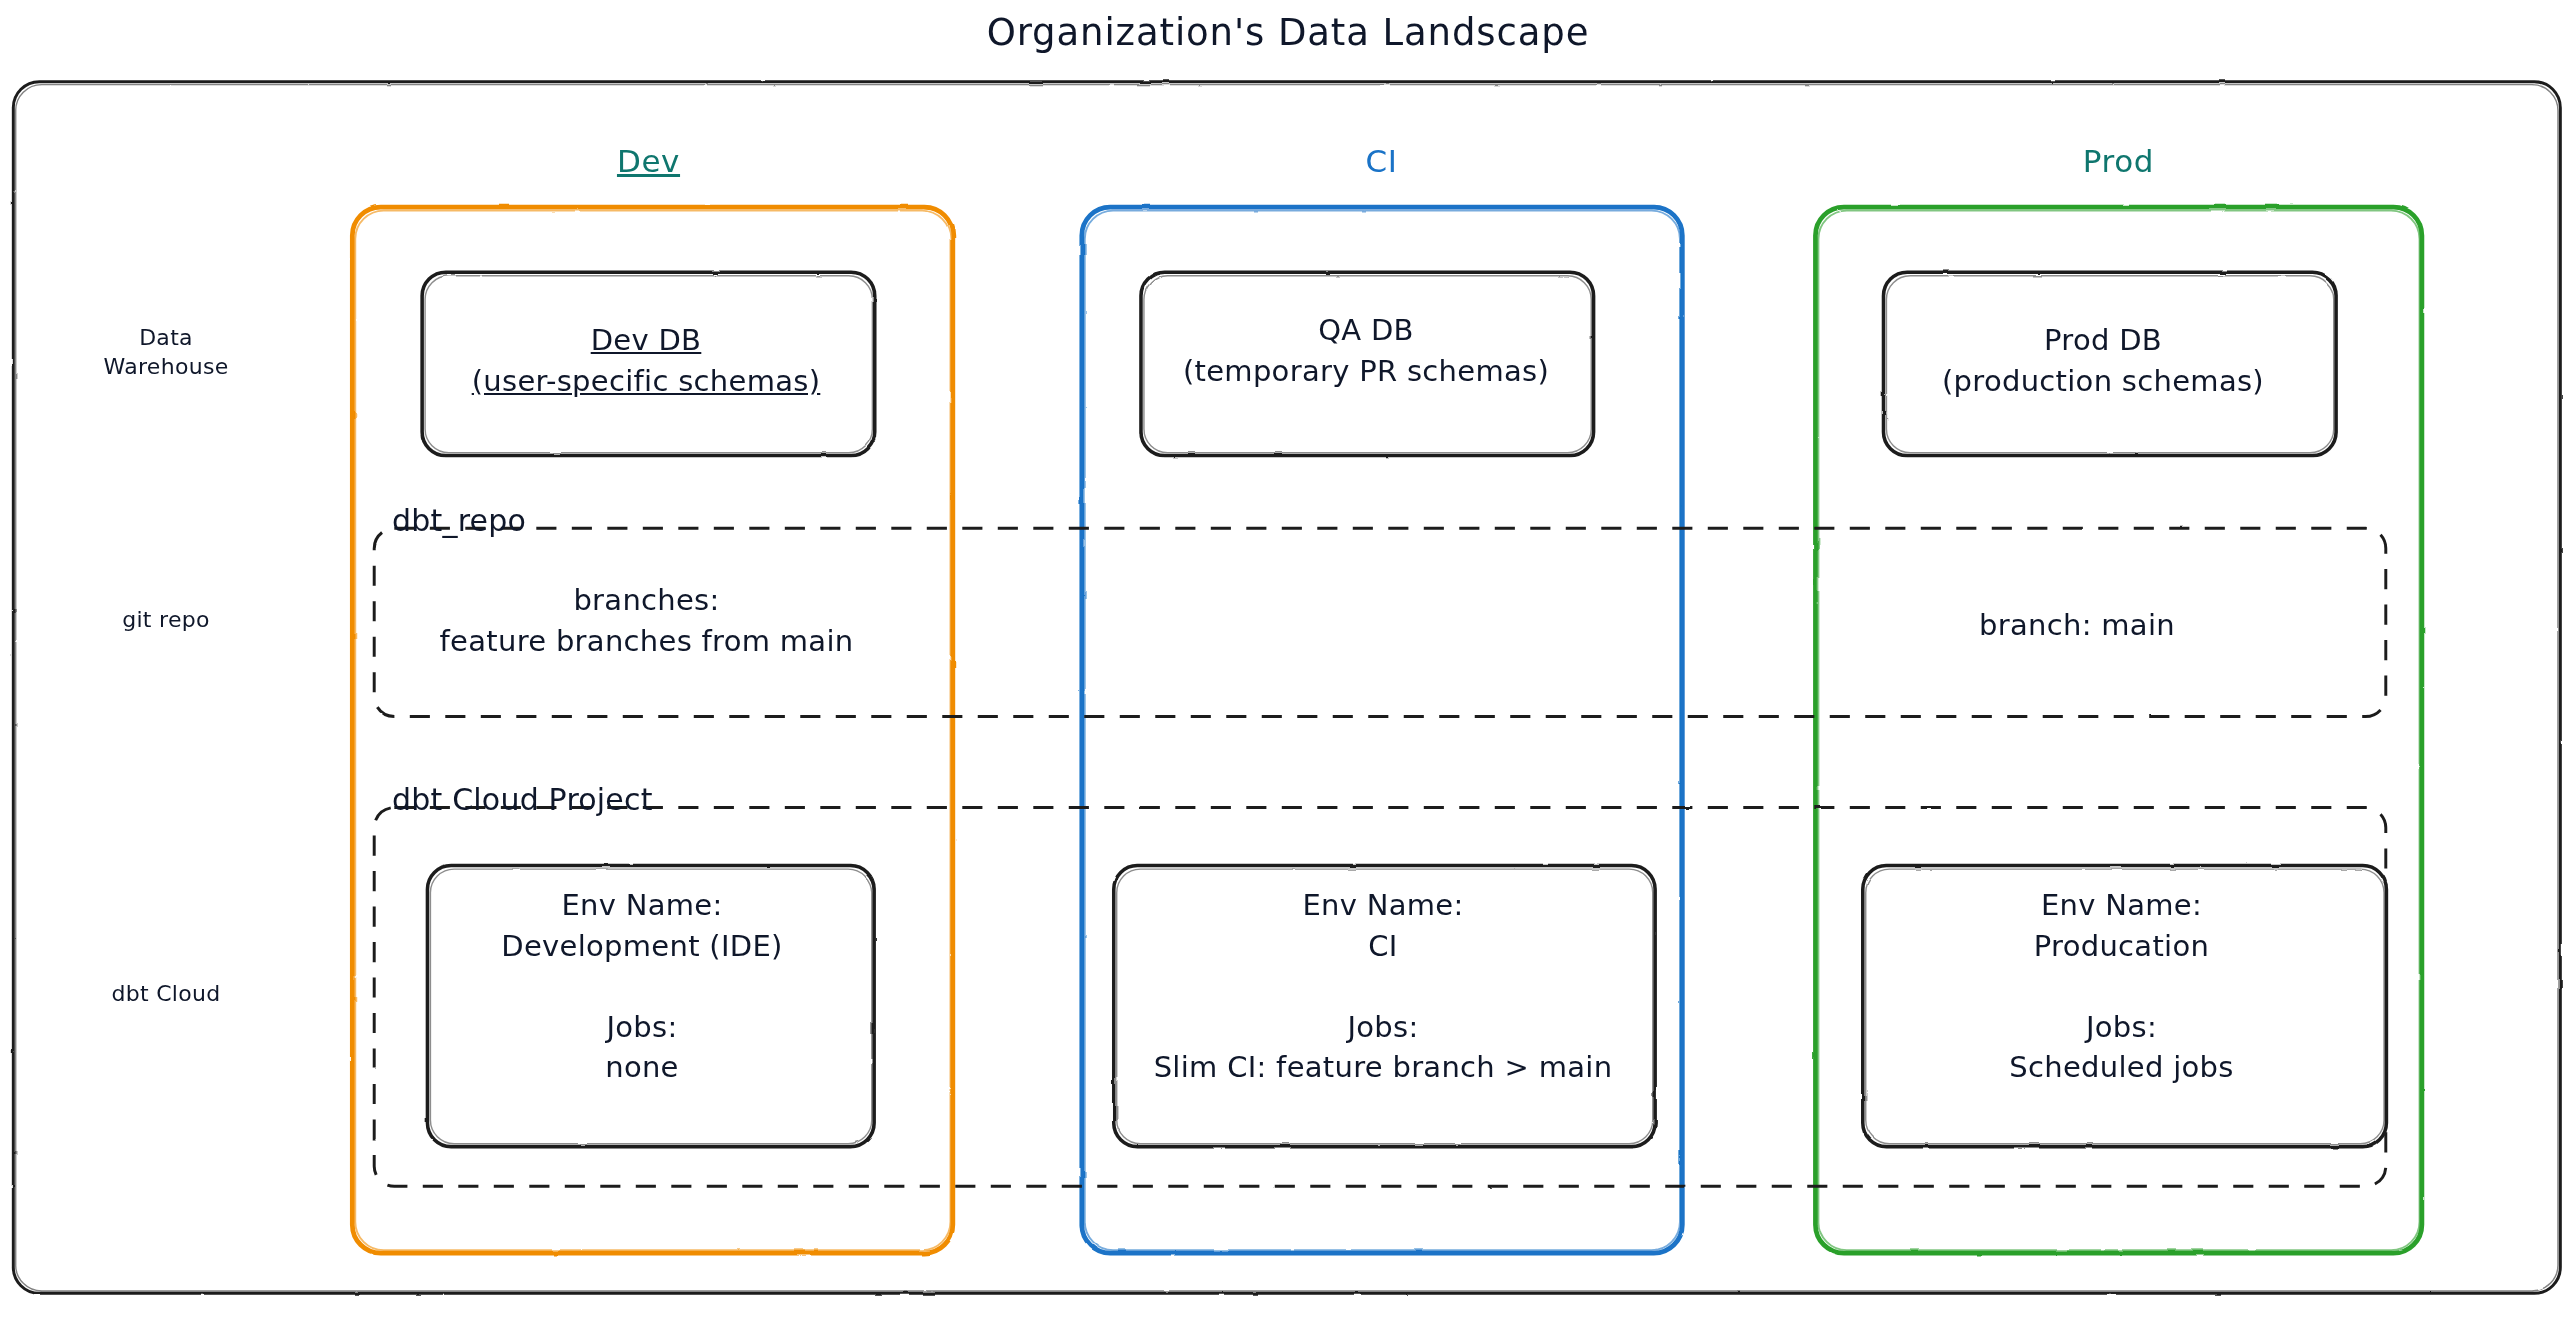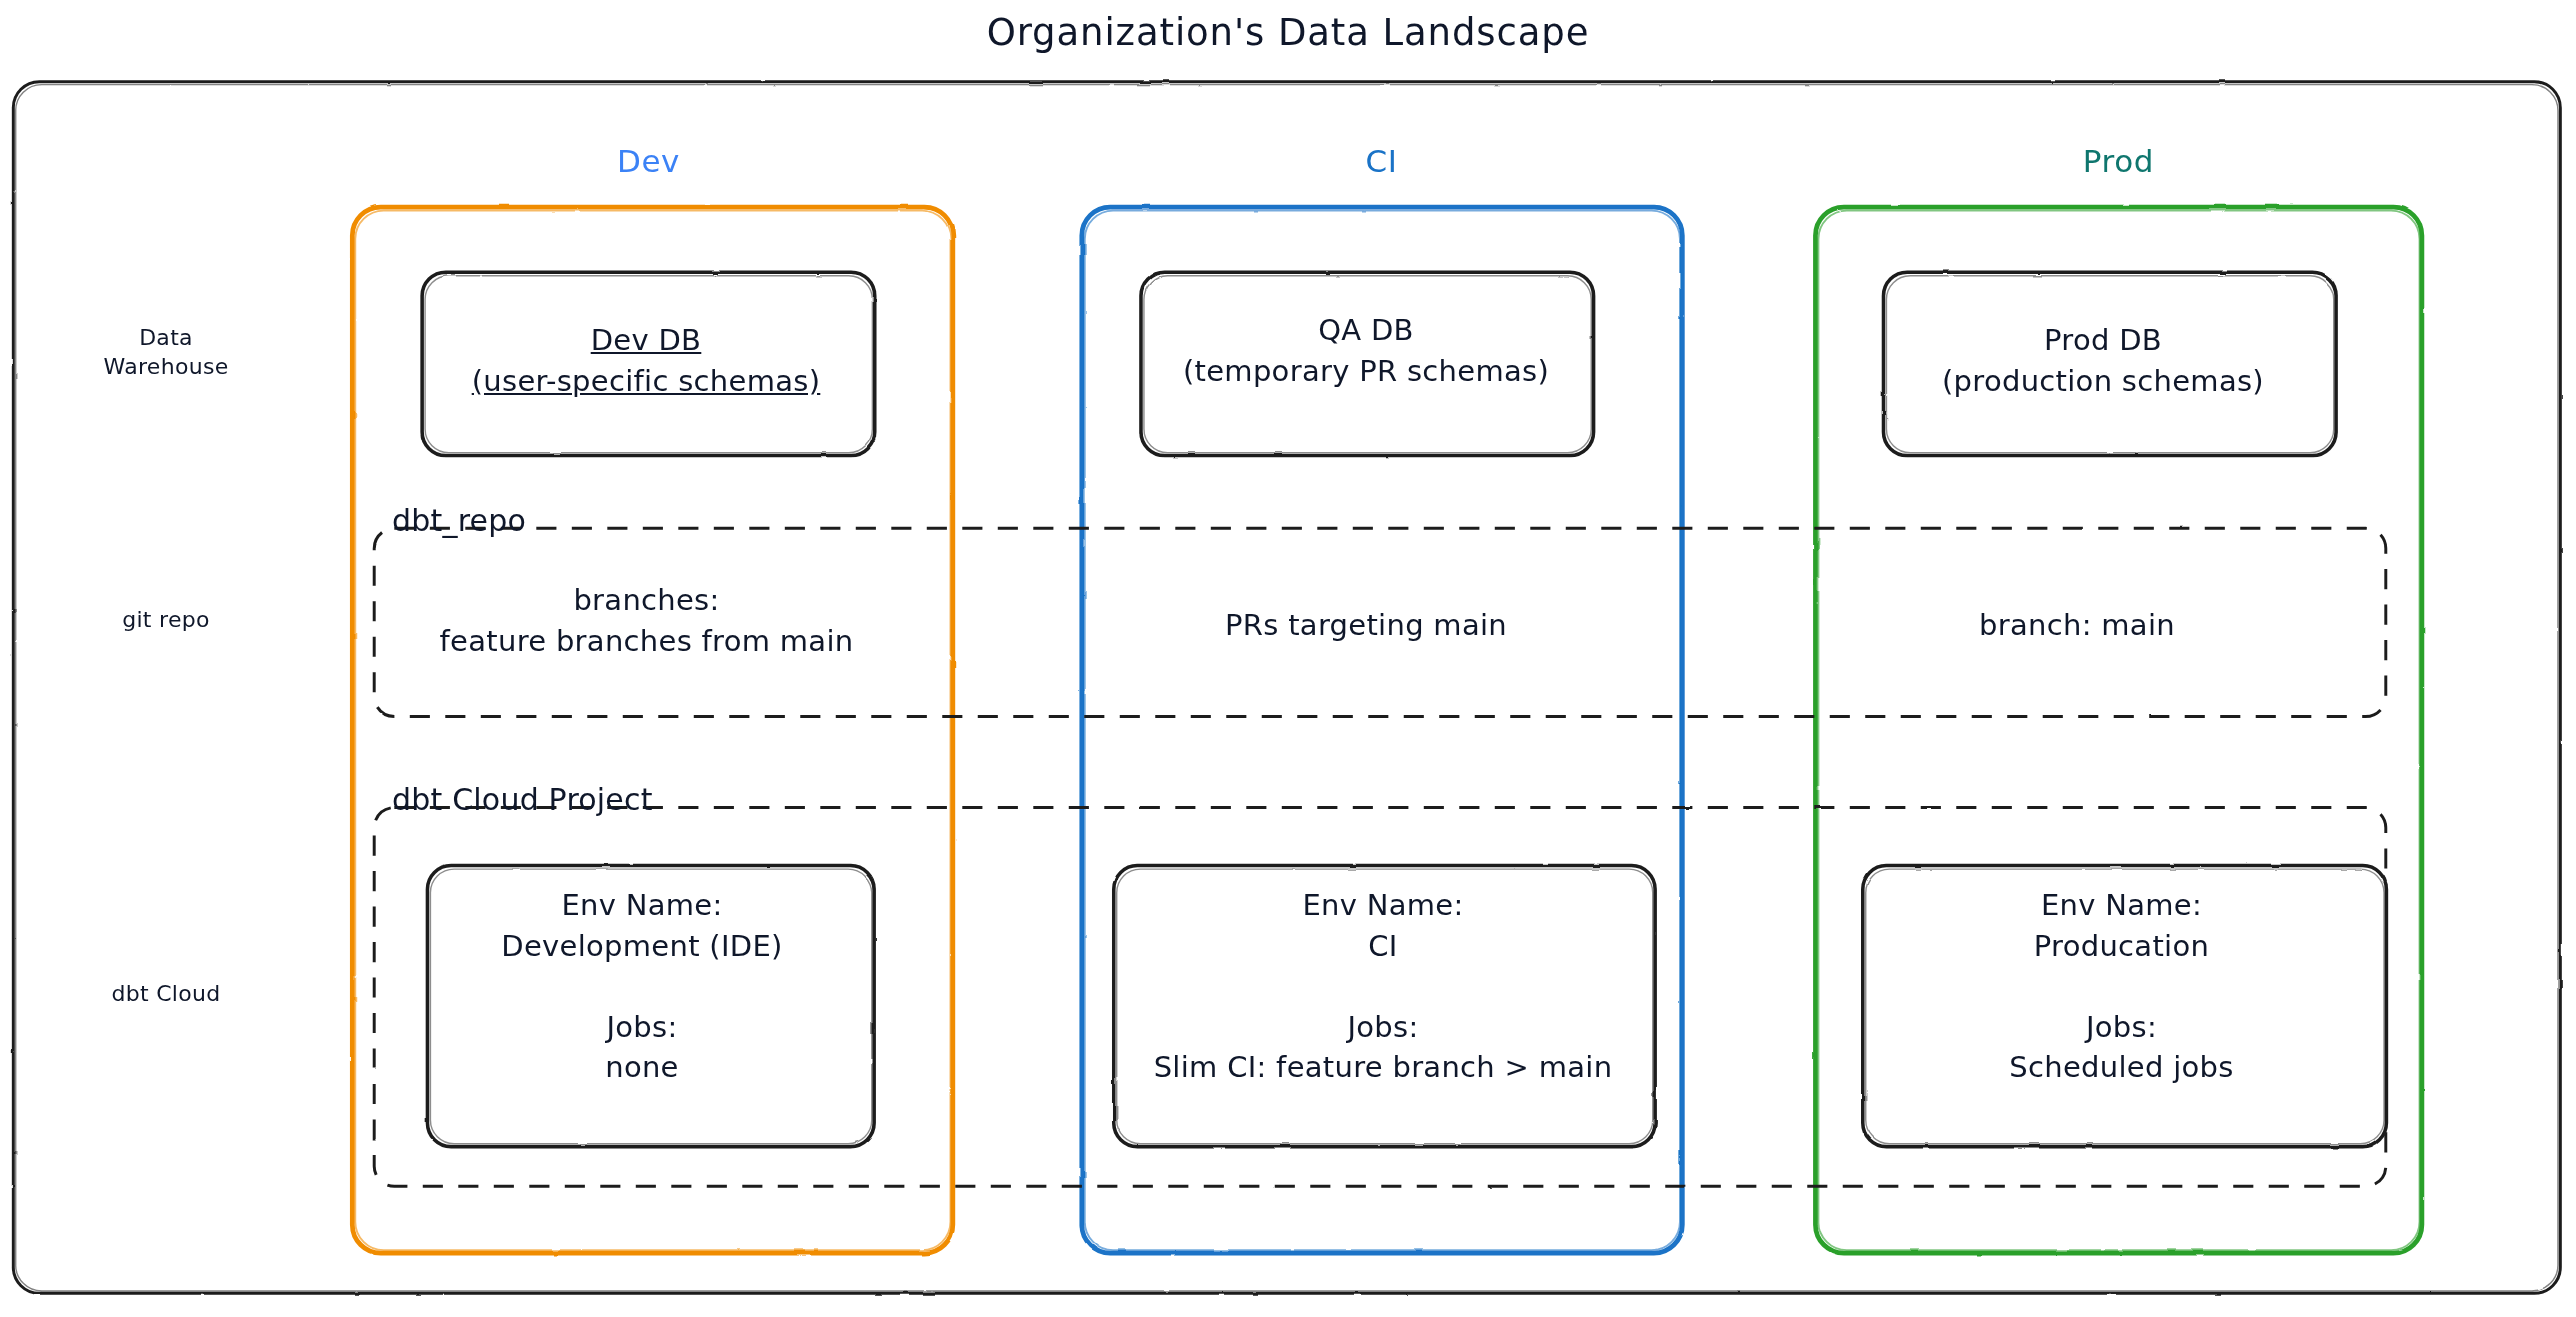--- a/index.html
+++ b/index.html
@@ -45,21 +45,21 @@
     font-weight: 400;
     letter-spacing: 0.9px;
   }
 
   .col-header {
     top: 141px;
     font-size: 31px;
     width: 237px;
     letter-spacing: 0.6px;
   }
-  #col-header-dev  { left: 530px;  color: #3b82f6; }
+  #col-header-dev  { left: 530px;  color: #0f766e; text-decoration: underline; }
   #col-header-ci   { left: 1263px; color: #1a73c7; }
   #col-header-prod { left: 2000px; color: #0f766e; }
 
   .row-label {
     left: 24px;
     width: 284px;
     font-size: 22px;
     line-height: 1.32;
   }
   #row-label-warehouse { top: 323px; }
@@ -182,21 +182,20 @@
 
   <div class="txt node-text" id="dw-dev-text">Dev DB
 (user-specific schemas)</div>
   <div class="txt node-text" id="dw-ci-text">QA DB
 (temporary PR schemas)</div>
   <div class="txt node-text" id="dw-prod-text">Prod DB
 (production schemas)</div>
 
   <div class="txt node-text" id="git-dev-text">branches:
 feature branches from main</div>
-  <div class="txt node-text" id="git-ci-text">PRs targeting main</div>
   <div class="txt node-text" id="git-prod-text">branch: main</div>
 
   <div class="txt node-text" id="dbt-dev-text">Env Name:
 Development (IDE)
 
 Jobs:
 none</div>
   <div class="txt node-text" id="dbt-ci-text">Env Name:
 CI
 

